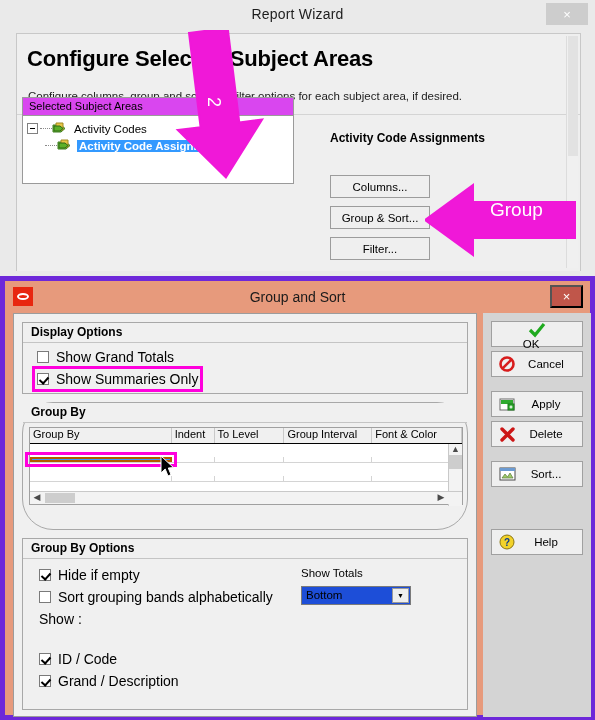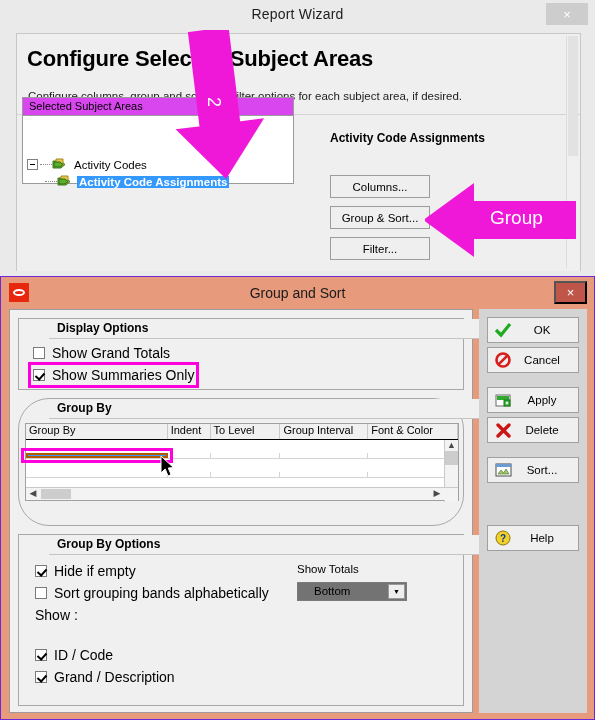--- a/index.html
+++ b/index.html
@@ -59,21 +59,21 @@
   
   .tree-panel {
     position: absolute; left: 22px; top: 97px; width: 272px; height: 87px;
     background: #ffffff; border: 1px solid #9a9a9a;
   }
   .tree-header {
     height: 18px; background: #d946ef;
     border-bottom: 1px solid #9a9a9a;
     font-size: 11px; color: #000; padding: 2px 0 0 6px;
   }
-  .tree-body { position: relative; padding: 4px 0 0 0; margin-top: 36px; }
+  .tree-body { position: relative; padding: 4px 0 0 0; }
   .tree-row {
     display: flex; align-items: center; height: 17px;
     font-size: 11.5px; color: #000; white-space: nowrap;
   }
   .tree-row.child { padding-left: 22px; }
   .tree-expander {
     width: 11px; height: 11px; border: 1px solid #808080; background: #fff;
     margin-left: 4px; margin-right: 2px; position: relative; flex: 0 0 auto;
   }
   .tree-expander::before {
@@ -100,21 +100,21 @@
     font-size: 11.5px; color: #000;
     display: flex; align-items: center; justify-content: center;
   }
   #btn-columns { top: 175px; }
   #btn-groupsort { top: 206px; }
   #btn-filter { top: 237px; }
 
   
   .gdialog {
     position: absolute; left: 0; top: 276px; width: 595px; height: 444px;
-    background: #e79a7c; border: 1px solid #6d28d9;
+    background: #e79a7c; border: 5px solid #6d28d9;
   }
   .g-titlebar {
     position: relative; height: 31px; width: 100%;
     display: flex; align-items: center; justify-content: center;
     background: #e79a7c;
   }
   .g-title { font-size: 14px; color: #1a1a1a; }
   .oracle-logo {
     position: absolute; left: 8px; top: 6px; width: 20px; height: 19px;
     background: #e8270f; display: flex; align-items: center; justify-content: center;
@@ -139,21 +139,20 @@
 
   .grp-box {
     position: absolute; left: 8px; width: 446px;
     background: #f0f0f0; border: 1px solid #a8a8a8;
   }
   .grp-legend {
     position: absolute; left: 0; top: 0; width: 100%; height: 20px;
     font-size: 12px; font-weight: bold; color: #000;
     padding: 2px 0 0 8px; border-bottom: 1px solid #c4c4c4;
     background: #f0f0f0;
-    margin-left: 30px;
   }
 
   #box-display { top: 8px; height: 72px; }
   #box-groupby { top: 88px; height: 128px; border-radius: 31px; }
   #box-options { top: 224px; height: 172px; }
 
   .chk-row {
     position: absolute; display: flex; align-items: center;
     font-size: 14px; color: #000; white-space: nowrap;
   }
@@ -207,40 +206,40 @@
   .sb-thumb { background: #cdcdcd; }
 
   .cursor-arrow { position: absolute; left: 160px; top: 455px; width: 16px; height: 24px; }
 
   
   .combo-label {
     position: absolute; left: 278px; top: 28px; font-size: 11.5px; color: #000;
   }
   .combo {
     position: absolute; left: 278px; top: 47px; width: 110px; height: 19px;
-    background: #737373; border: 1px solid #7a7a7a;
-    font-size: 11.5px; color: #000; padding: 2px 0 0 16px;
+    background: #1d4ed8; border: 1px solid #7a7a7a;
+    font-size: 11.5px; color: #000; padding: 2px 0 0 4px;
   }
   .combo-btn {
     position: absolute; right: 1px; top: 1px; width: 17px; height: 15px;
     background: #eeeeee; border: 1px solid #9a9a9a;
     display: flex; align-items: center; justify-content: center;
     font-size: 7px; color: #000;
   }
 
   
   .g-btn {
     position: absolute; left: 8px; width: 92px; height: 26px;
     background: #efefef; border: 1px solid #a0a0a0;
     display: flex; align-items: center;
     font-size: 11.5px; color: #000;
   }
   .g-btn .bi { width: 30px; display: flex; justify-content: center; }
   .g-btn .bl { flex: 1; text-align: center; padding-right: 12px; }
-  #gb-ok { top: 8px; } #gb-cancel { top: 38px; }
+  #gb-ok { top: 8px; flex-direction: column; } #gb-cancel { top: 38px; }
   #gb-apply { top: 78px; } #gb-delete { top: 108px; }
   #gb-sort { top: 148px; } #gb-help { top: 216px; }
 
   
   .ann { position: absolute; pointer-events: none; }
   #ann-down { left: 165px; top: 30px; width: 105px; height: 150px; }
   #ann-group { left: 425px; top: 180px; width: 170px; height: 78px; }
   .ann-text {
     position: absolute; color: #ffffff; font-size: 19px;
     font-family: "Liberation Sans", sans-serif;
@@ -486,21 +485,21 @@
         <path d="M33 0 L72 0 L72 95 L95 95 L52 148 L10 95 L33 95 Z" fill="#f018d8" stroke="#f018d8" stroke-width="2"></path>
       </g>
       <text x="49" y="78" font-size="18" font-family="Liberation Sans, sans-serif" fill="#ffffff" text-anchor="middle" transform="rotate(90 49 72)">2</text>
     </svg>
   </div>
 
   <div class="ann" id="ann-group">
     <svg width="170" height="78" viewBox="0 0 170 78">
       <path d="M0 40 L48 5 L48 22 L150 22 L150 58 L48 58 L48 75 Z" fill="#f018d8" stroke="#f018d8" stroke-width="2"></path>
     </svg>
-    <span class="ann-text" style="left:65px; top:27px;">Group</span>
+    <span class="ann-text" style="left:65px; top:19px;">Group</span>
   </div>
 
   <div class="cursor-arrow">
     <svg width="16" height="24" viewBox="0 0 16 24">
       <path d="M1 1 L1 18 L5.2 14 L8 21 L11 19.6 L8.3 13 L13.5 12.6 Z" fill="#000000" stroke="#ffffff" stroke-width="1"></path>
     </svg>
   </div>
 
 </div>
 

